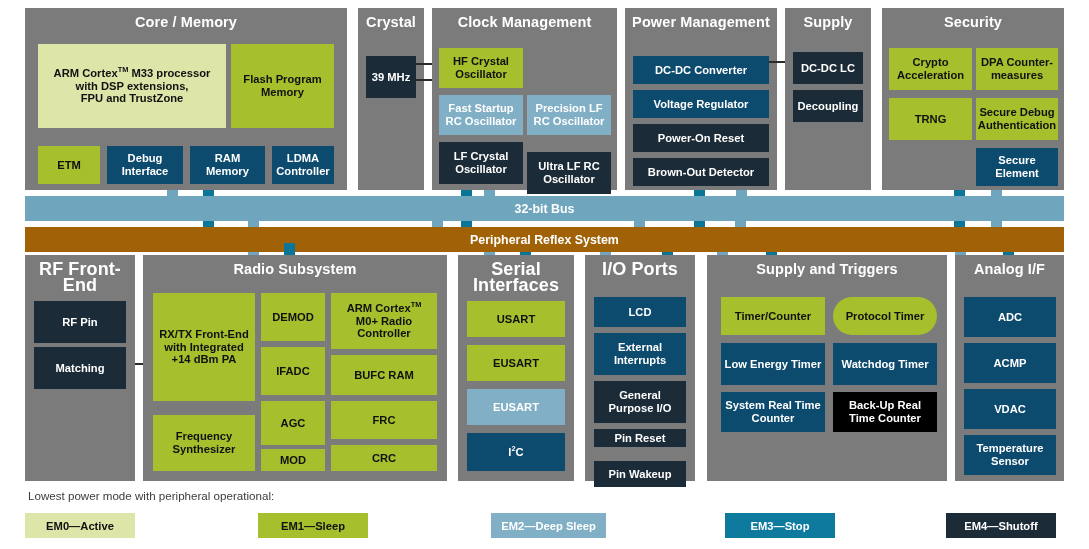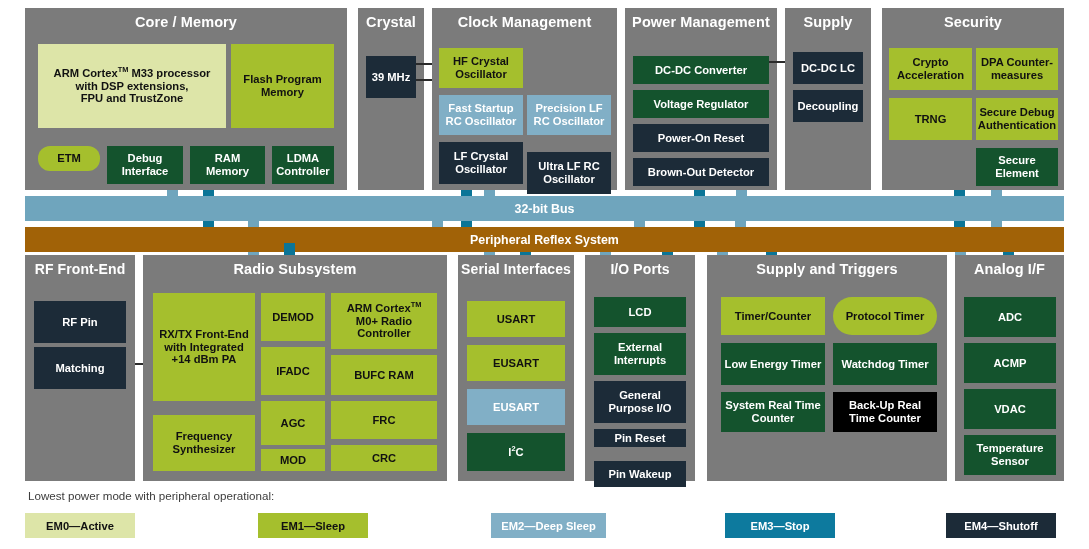--- a/index.html
+++ b/index.html
@@ -9,32 +9,32 @@
     -webkit-font-smoothing:antialiased;
   }
   
   .panel{
     position:absolute;background:#7b7b7b;box-sizing:border-box;
   }
   .panel-title{
     color:#ffffff;font-weight:bold;font-size:14.5px;text-align:center;
     line-height:17px;padding-top:6px;letter-spacing:.1px;
   }
-  .panel-title.small{font-size:14px;}
+  .panel-title.small{font-size:18px;}
   
   .blk{
     position:absolute;box-sizing:border-box;
     display:flex;align-items:center;justify-content:center;
     text-align:center;font-weight:bold;font-size:11.2px;line-height:12.6px;
     padding:1px 2px;
   }
   .em0{background:#dde5a8;color:#111111;}
   .em1{background:#a5bf2d;color:#111111;}
   .em2{background:#81afc6;color:#ffffff;}
-  .em3{background:#14532d;color:#ffffff;}
+  .em3{background:#0c4a6e;color:#ffffff;}
   .em4{background:#1c2b38;color:#ffffff;}
   .emblack{background:#000000;color:#ffffff;}
 
   .blk sup{font-size:7.4px;vertical-align:super;line-height:0;font-weight:bold;}
 
   
   .bus{
     position:absolute;display:flex;align-items:center;justify-content:center;
     color:#ffffff;font-weight:bold;font-size:12.4px;
   }
@@ -65,21 +65,21 @@
   <div class="panel-title">Core / Memory</div>
 
   <div class="blk em0" style="left:13px;top:36px;width:188px;height:84px;flex-direction:column;">
     <span><span>ARM Cortex</span><sup>TM</sup><span> M33 processor</span></span>
     <span>with DSP extensions,</span>
     <span>FPU and TrustZone</span>
   </div>
 
   <div class="blk em1" style="left:206px;top:36px;width:103px;height:84px;">Flash Program Memory</div>
 
-  <div class="blk em1" style="left:13px;top:138px;width:62px;height:25px;border-radius:12px;">ETM</div>
+  <div class="blk em1" style="left:13px;top:138px;width:62px;height:38px;">ETM</div>
   <div class="blk em3" style="left:82px;top:138px;width:76px;height:38px;">Debug Interface</div>
   <div class="blk em3" style="left:165px;top:138px;width:75px;height:38px;">RAM Memory</div>
   <div class="blk em3" style="left:247px;top:138px;width:62px;height:38px;">LDMA Controller</div>
 </div>
 
 <div class="panel" style="left:358px;top:8px;width:66px;height:182px;">
   <div class="panel-title">Crystal</div>
   <div class="blk em4" style="left:8px;top:48px;width:50px;height:42px;">39 MHz</div>
 </div>
 

